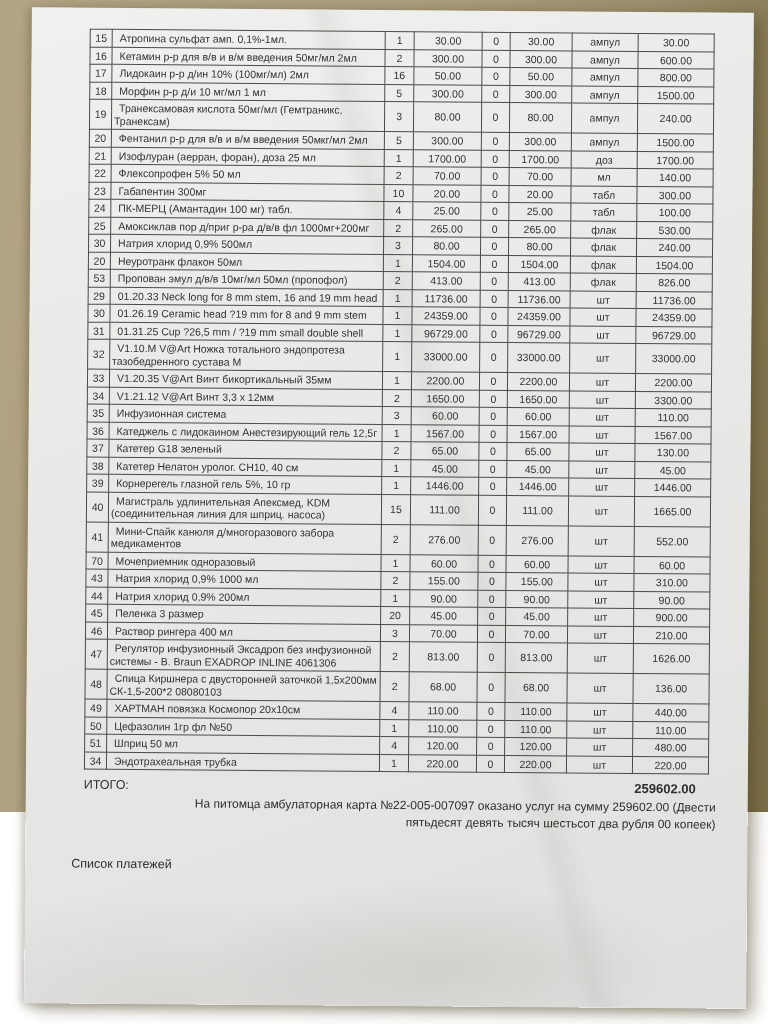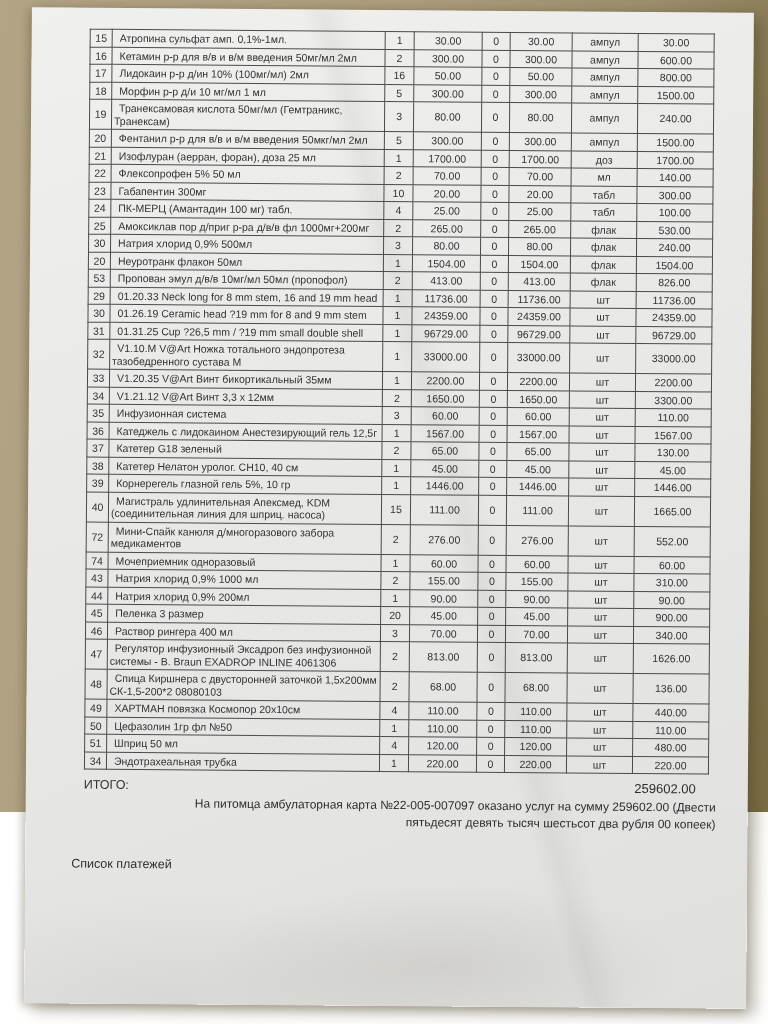--- a/index.html
+++ b/index.html
@@ -40,21 +40,21 @@
     overflow:hidden;
   }
   td.c-num{ text-align:center; }
   td.c-name{ text-align:left; padding-left:2px; text-indent:5px; }
   td.c-qty, td.c-price, td.c-disc, td.c-price2, td.c-unit, td.c-total{ text-align:center; }
   .totals-row{
     width:624px;margin:7px 0 0 58px;
     display:flex;justify-content:space-between;align-items:baseline;
     font-size:12.5px;color:#2e2e30;
   }
-  .totals-row .t-value{ font-weight:normal; font-size:13px; padding-right:12px; }
+  .totals-row .t-value{ font-weight:bold; font-size:13px; padding-right:12px; }
   .note{
     width:632px;margin:3px 0 0 58px;
     text-align:right;
     font-size:12px;line-height:17px;color:#2e2e30;
   }
   .payments{
     margin:28px 0 0 46px;
     font-size:12.5px;color:#2e2e30;
   }
 </style>
@@ -330,31 +330,31 @@
     <td class="c-num">40</td>
     <td class="c-name">Магистраль удлинительная Апексмед, KDM (соединительная линия для шприц. насоса)</td>
     <td class="c-qty">15</td>
     <td class="c-price">111.00</td>
     <td class="c-disc">0</td>
     <td class="c-price2">111.00</td>
     <td class="c-unit">шт</td>
     <td class="c-total">1665.00</td>
   </tr>
           <tr>
-    <td class="c-num">72</td>
+    <td class="c-num">41</td>
     <td class="c-name">Мини-Спайк канюля д/многоразового забора медикаментов</td>
     <td class="c-qty">2</td>
     <td class="c-price">276.00</td>
     <td class="c-disc">0</td>
     <td class="c-price2">276.00</td>
     <td class="c-unit">шт</td>
     <td class="c-total">552.00</td>
   </tr>
           <tr>
-    <td class="c-num">74</td>
+    <td class="c-num">70</td>
     <td class="c-name">Мочеприемник одноразовый</td>
     <td class="c-qty">1</td>
     <td class="c-price">60.00</td>
     <td class="c-disc">0</td>
     <td class="c-price2">60.00</td>
     <td class="c-unit">шт</td>
     <td class="c-total">60.00</td>
   </tr>
           <tr>
     <td class="c-num">43</td>
@@ -387,21 +387,21 @@
     <td class="c-total">900.00</td>
   </tr>
           <tr>
     <td class="c-num">46</td>
     <td class="c-name">Раствор рингера 400 мл</td>
     <td class="c-qty">3</td>
     <td class="c-price">70.00</td>
     <td class="c-disc">0</td>
     <td class="c-price2">70.00</td>
     <td class="c-unit">шт</td>
-    <td class="c-total">340.00</td>
+    <td class="c-total">210.00</td>
   </tr>
           <tr>
     <td class="c-num">47</td>
     <td class="c-name">Регулятор инфузионный Эксадроп без инфузионной системы - B. Braun EXADROP INLINE 4061306</td>
     <td class="c-qty">2</td>
     <td class="c-price">813.00</td>
     <td class="c-disc">0</td>
     <td class="c-price2">813.00</td>
     <td class="c-unit">шт</td>
     <td class="c-total">1626.00</td>

